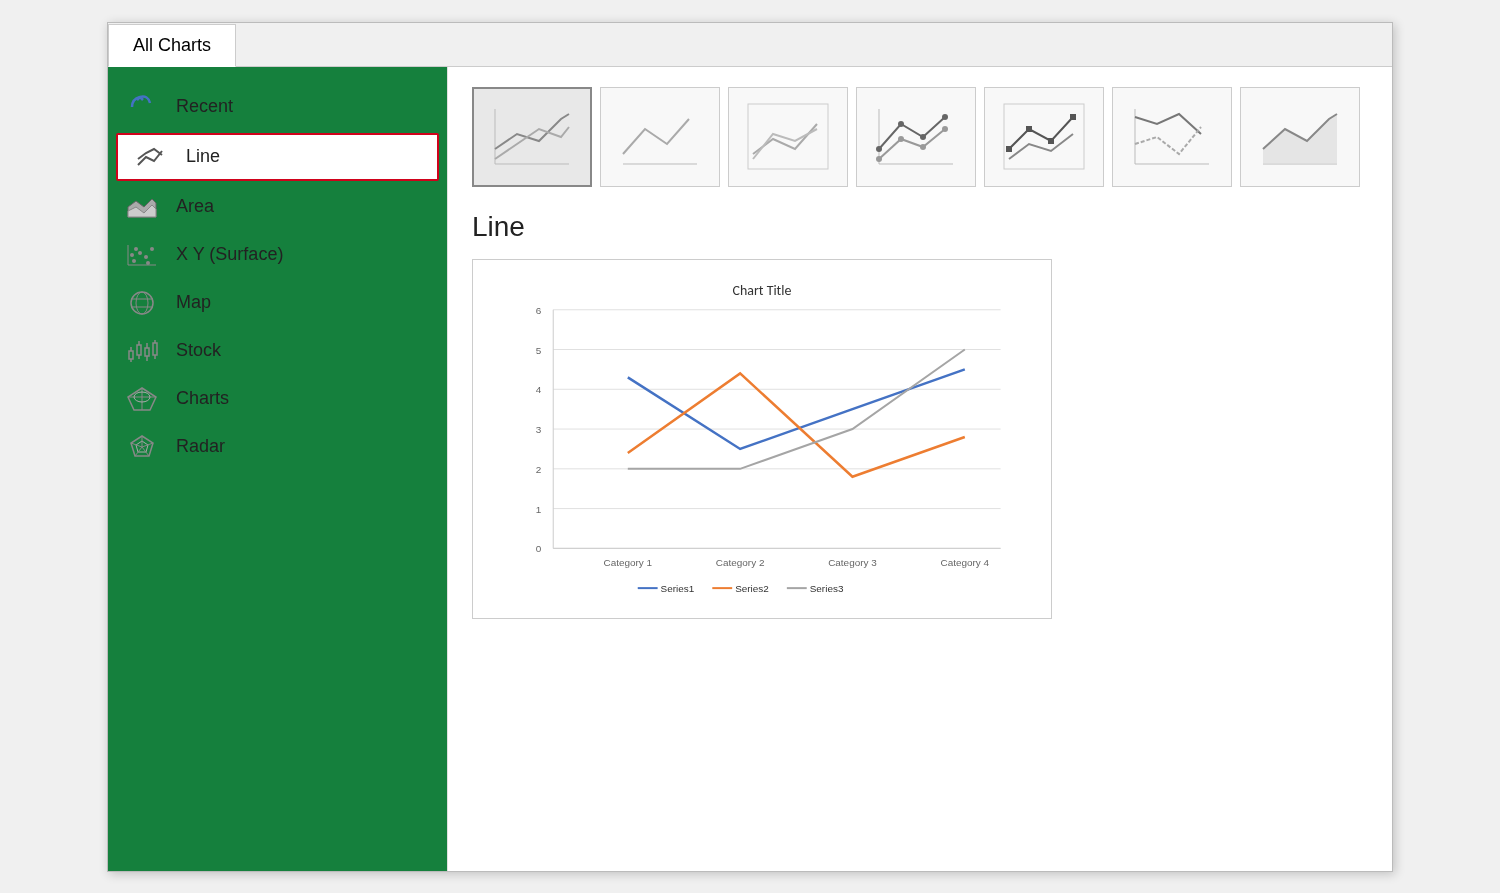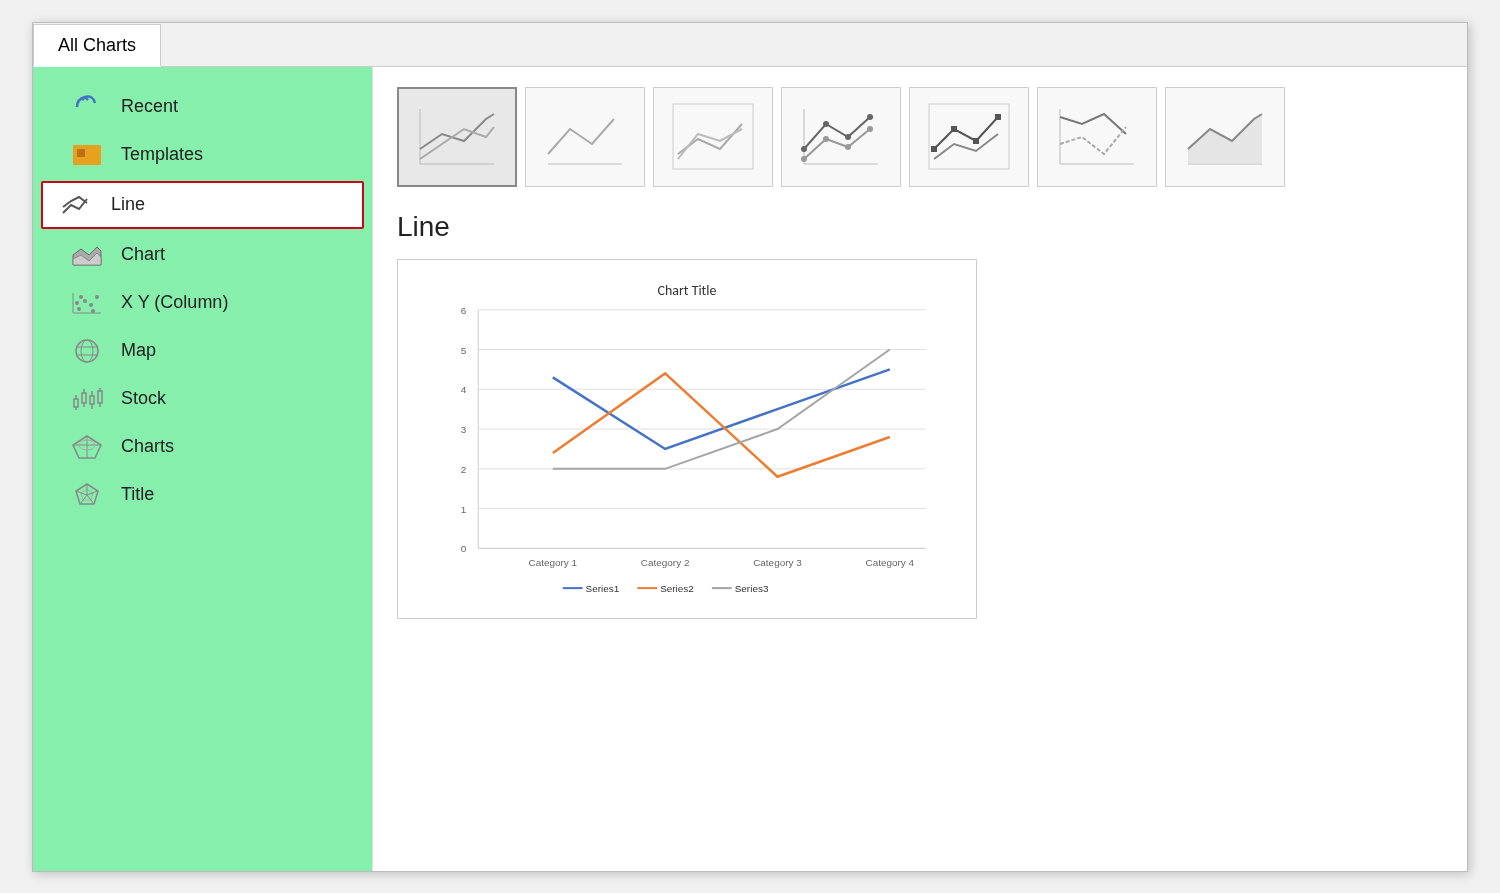--- a/index.html
+++ b/index.html
@@ -5,23 +5,23 @@
     * { box-sizing: border-box; margin: 0; padding: 0; }
     body {
       font-family: 'Segoe UI', Arial, sans-serif;
       background: #f0f0f0;
       display: flex;
       justify-content: center;
       align-items: center;
       min-height: 100vh;
     }
     .dialog {
-      width: 1436px;
+      width: 1286px;
       height: 850px;
-      background: #86efac;
+      background: #15803d;
       border: 1px solid #bbb;
       box-shadow: 2px 2px 10px rgba(0,0,0,0.2);
       display: flex;
       flex-direction: column;
     }
     .dialog-tabs {
       display: flex;
       border-bottom: 1px solid #ccc;
       background: #f0f0f0;
     }
@@ -46,21 +46,21 @@
     
     .sidebar {
       width: 340px;
       border-right: 1px solid #e0e0e0;
       padding: 16px 0;
       overflow-y: auto;
     }
     .sidebar-item {
       display: flex;
       align-items: center;
-      padding: 10px 36px;
+      padding: 10px 16px;
       font-size: 18px;
       cursor: pointer;
       gap: 16px;
     }
     .sidebar-item.active {
       border: 2px solid #d0021b;
       background: #fff;
       margin: 2px 8px;
       padding: 8px 16px;
       border-radius: 2px;
@@ -148,29 +148,20 @@
       <div class="sidebar-item">
         <div class="sidebar-icon">
           <svg width="32" height="28" viewBox="0 0 32 28">
             <path d="M6 14 Q6 6 14 4 Q22 2 24 10" fill="none" stroke="#4472C4" stroke-width="2.5"></path>
             <path d="M14 4 L11 7 M14 4 L17 7" fill="none" stroke="#4472C4" stroke-width="2.5"></path>
           </svg>
         </div>
         <span class="sidebar-label">Recent</span>
       </div>
 
-      <div class="sidebar-item">
-        <div class="sidebar-icon">
-          <svg width="32" height="28" viewBox="0 0 32 28">
-            <rect x="2" y="4" width="28" height="20" fill="#E8A020" rx="1"></rect>
-            <rect x="6" y="8" width="8" height="8" fill="#C07010" rx="0.5"></rect>
-          </svg>
-        </div>
-        <span class="sidebar-label">Templates</span>
-      </div>
 
 
       <div class="sidebar-item active">
         <div class="sidebar-icon">
           <svg width="32" height="28" viewBox="0 0 32 28">
             <polyline points="2,22 10,14 18,18 26,8" fill="none" stroke="#555" stroke-width="2"></polyline>
             <polyline points="2,16 10,10 18,6 26,12" fill="none" stroke="#555" stroke-width="2"></polyline>
           </svg>
         </div>
         <span class="sidebar-label">Line</span>
@@ -178,38 +169,38 @@
 
 
 
       <div class="sidebar-item">
         <div class="sidebar-icon">
           <svg width="32" height="28" viewBox="0 0 32 28">
             <polygon points="2,24 2,14 10,8 18,14 26,6 30,10 30,24" fill="#aaa" stroke="#666" stroke-width="1"></polygon>
             <polygon points="2,24 2,18 10,14 18,20 26,12 30,16 30,24" fill="#ccc" stroke="#888" stroke-width="1"></polygon>
           </svg>
         </div>
-        <span class="sidebar-label">Chart</span>
+        <span class="sidebar-label">Area</span>
       </div>
 
       <div class="sidebar-item">
         <div class="sidebar-icon">
           <svg width="32" height="28" viewBox="0 0 32 28">
             <circle cx="8" cy="20" r="2" fill="#888"></circle>
             <circle cx="14" cy="12" r="2" fill="#888"></circle>
             <circle cx="20" cy="16" r="2" fill="#888"></circle>
             <circle cx="26" cy="8" r="2" fill="#888"></circle>
             <circle cx="10" cy="8" r="2" fill="#888"></circle>
             <circle cx="22" cy="22" r="2" fill="#888"></circle>
             <circle cx="6" cy="14" r="2" fill="#888"></circle>
             <line x1="2" y1="24" x2="30" y2="24" stroke="#888" stroke-width="1"></line>
             <line x1="2" y1="4" x2="2" y2="24" stroke="#888" stroke-width="1"></line>
           </svg>
         </div>
-        <span class="sidebar-label">X Y (Column)</span>
+        <span class="sidebar-label">X Y (Surface)</span>
       </div>
 
       <div class="sidebar-item">
         <div class="sidebar-icon">
           <svg width="32" height="28" viewBox="0 0 32 28">
             <circle cx="16" cy="14" r="11" fill="none" stroke="#888" stroke-width="1.5"></circle>
             <ellipse cx="16" cy="14" rx="6" ry="11" fill="none" stroke="#888" stroke-width="1"></ellipse>
             <line x1="5" y1="10" x2="27" y2="10" stroke="#888" stroke-width="1"></line>
             <line x1="5" y1="18" x2="27" y2="18" stroke="#888" stroke-width="1"></line>
           </svg>
@@ -254,21 +245,21 @@
           <svg width="32" height="28" viewBox="0 0 32 28">
             <polygon points="16,3 27,10 23,23 9,23 5,10" fill="none" stroke="#888" stroke-width="1.5"></polygon>
             <polygon points="16,8 22,12 20,19 12,19 10,12" fill="none" stroke="#aaa" stroke-width="1"></polygon>
             <line x1="16" y1="3" x2="16" y2="14" stroke="#888" stroke-width="1"></line>
             <line x1="27" y1="10" x2="16" y2="14" stroke="#888" stroke-width="1"></line>
             <line x1="23" y1="23" x2="16" y2="14" stroke="#888" stroke-width="1"></line>
             <line x1="9" y1="23" x2="16" y2="14" stroke="#888" stroke-width="1"></line>
             <line x1="5" y1="10" x2="16" y2="14" stroke="#888" stroke-width="1"></line>
           </svg>
         </div>
-        <span class="sidebar-label">Title</span>
+        <span class="sidebar-label">Radar</span>
       </div>
 
     </div>
 
     <div class="main-content">
 
       <div class="chart-thumbnails">
 
         <div class="chart-thumb selected">
           <svg viewBox="0 0 90 75" fill="none">

